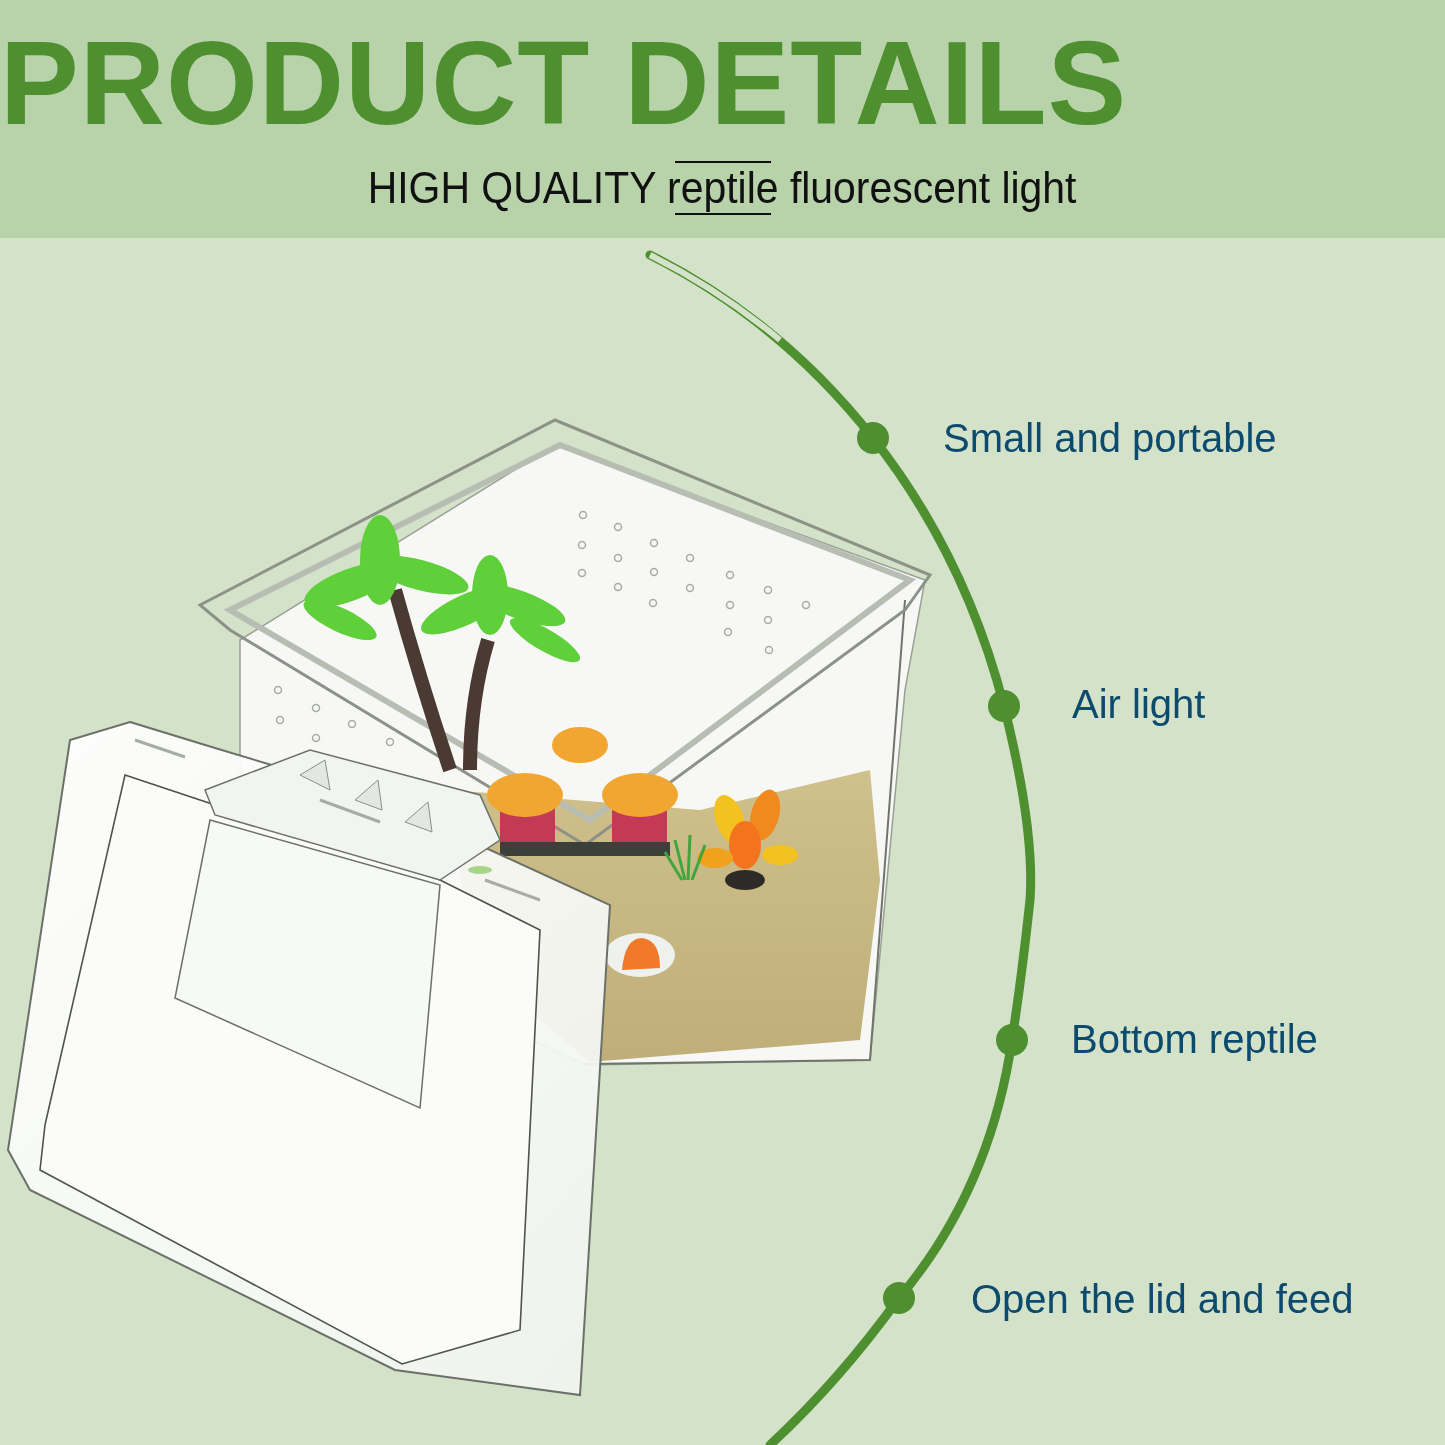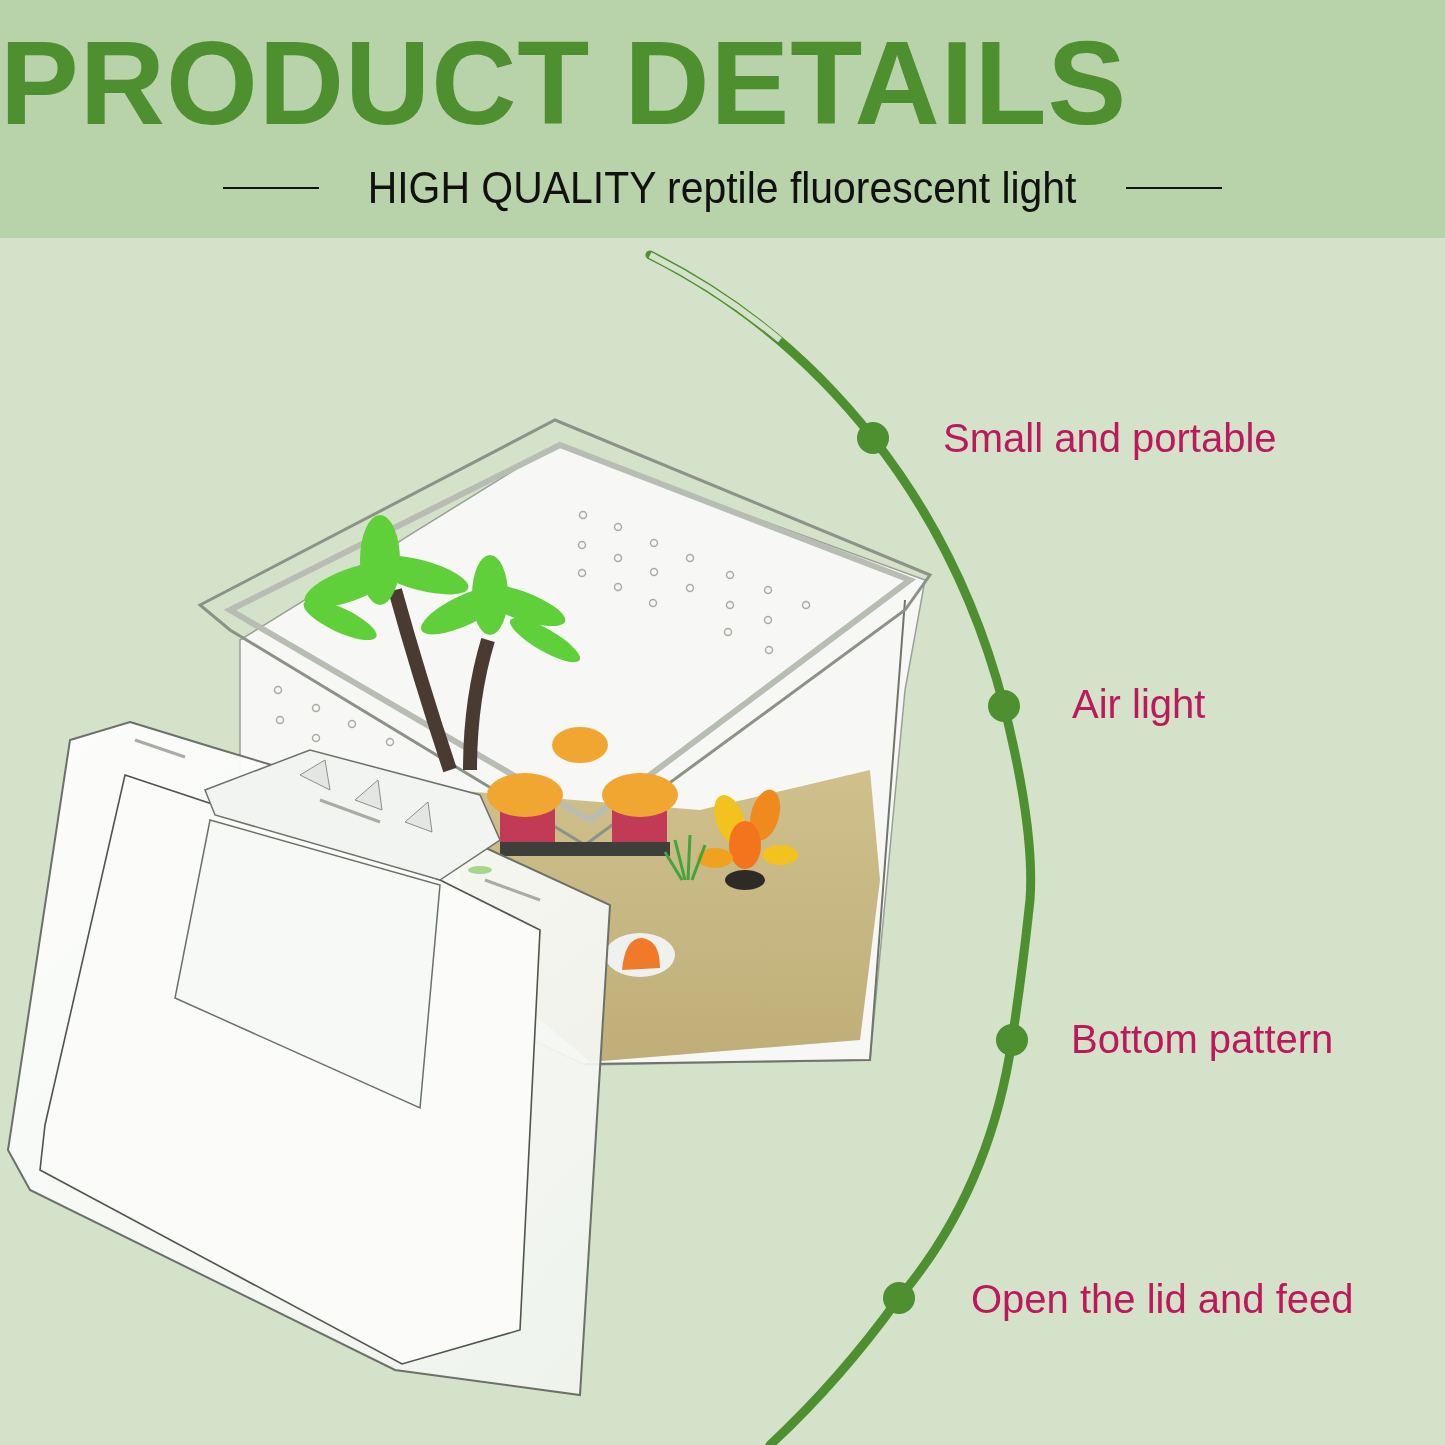--- a/index.html
+++ b/index.html
@@ -34,20 +34,21 @@
       margin: 0;
     }
     .subtitle-row {
       position: absolute;
       left: 0; top: 160px;
       width: 1445px;
       height: 56px;
       display: flex;
       align-items: center;
       justify-content: center;
+      flex-direction: column;
     }
     .rule {
       width: 96px;
       height: 2px;
       background: #111;
     }
     .subtitle {
       font-family: "Liberation Sans", sans-serif;
       font-size: 44px;
       color: #111;
@@ -56,21 +57,21 @@
       transform: scaleX(0.93);
     }
     svg.arc {
       position: absolute;
       left: 0; top: 0;
     }
     .feature {
       position: absolute;
       font-family: "Liberation Sans", sans-serif;
       font-size: 40px;
-      color: #be185d;
+      color: #0c4a6e;
       white-space: nowrap;
     }
     .product {
       position: absolute;
       left: 0; top: 0;
     }
   </style>
 </head>
 <body>
 
@@ -198,14 +199,14 @@
   <path d="M650,255 Q780,320 873,438 Q965,555 1004,706 Q1035,830 1030,900 Q1022,975 1012,1040 Q990,1190 899,1298 Q840,1380 770,1445" fill="none" stroke="#4e8f30" stroke-width="9" stroke-linecap="round"></path>
   <path d="M650,255 Q720,290 780,340" fill="none" stroke="#d3e2c8" stroke-width="6"></path>
   <circle cx="873" cy="438" r="16" fill="#4e8f30"></circle>
   <circle cx="1004" cy="706" r="16" fill="#4e8f30"></circle>
   <circle cx="1012" cy="1040" r="16" fill="#4e8f30"></circle>
   <circle cx="899" cy="1298" r="16" fill="#4e8f30"></circle>
 </svg>
 
 <div class="feature" style="left:943px; top:416px;">Small and portable</div>
 <div class="feature" style="left:1072px; top:682px;">Air light</div>
-<div class="feature" style="left:1071px; top:1017px;">Bottom pattern</div>
+<div class="feature" style="left:1071px; top:1017px;">Bottom reptile</div>
 <div class="feature" style="left:971px; top:1277px;">Open the lid and feed</div>
 
 </body></html>

